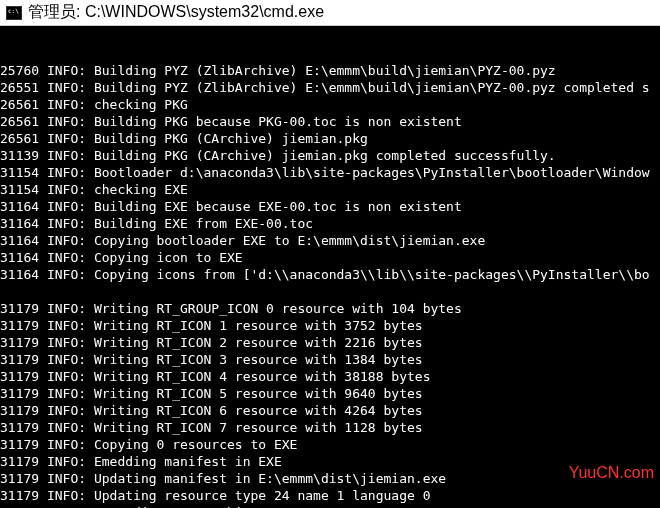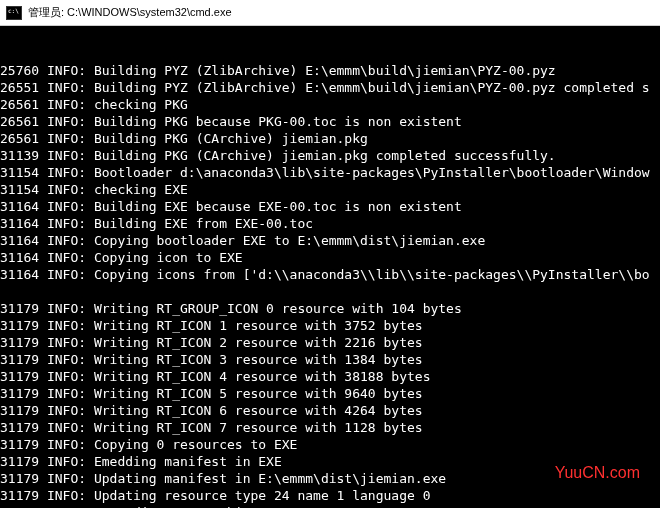--- a/index.html
+++ b/index.html
@@ -31,37 +31,37 @@
   .cmd-icon::after {
     content: "c:\\";
     color: #fff;
     font-size: 6px;
     position: absolute;
     top: 0;
     left: 1px;
   }
   .title-text {
     color: #000;
-    font-size: 11px;
+    font-size: 16px;
     font-family: "Microsoft YaHei", "SimSun", sans-serif;
   }
   .terminal {
     background: #000;
     color: #fff;
     padding: 2px 0 16px 0;
     line-height: 17px;
     font-size: 13px;
     white-space: pre;
     overflow: hidden;
     height: calc(100% - 26px);
   }
   .line { white-space: pre; }
   .watermark {
     position: absolute;
-    right: 20px;
+    right: 6px;
     bottom: 26px;
     color: #ff3030;
     font-size: 16px;
     font-family: "Arial", sans-serif;
     font-weight: normal;
     pointer-events: none;
   }
 </style>
 </head>
 <body>

